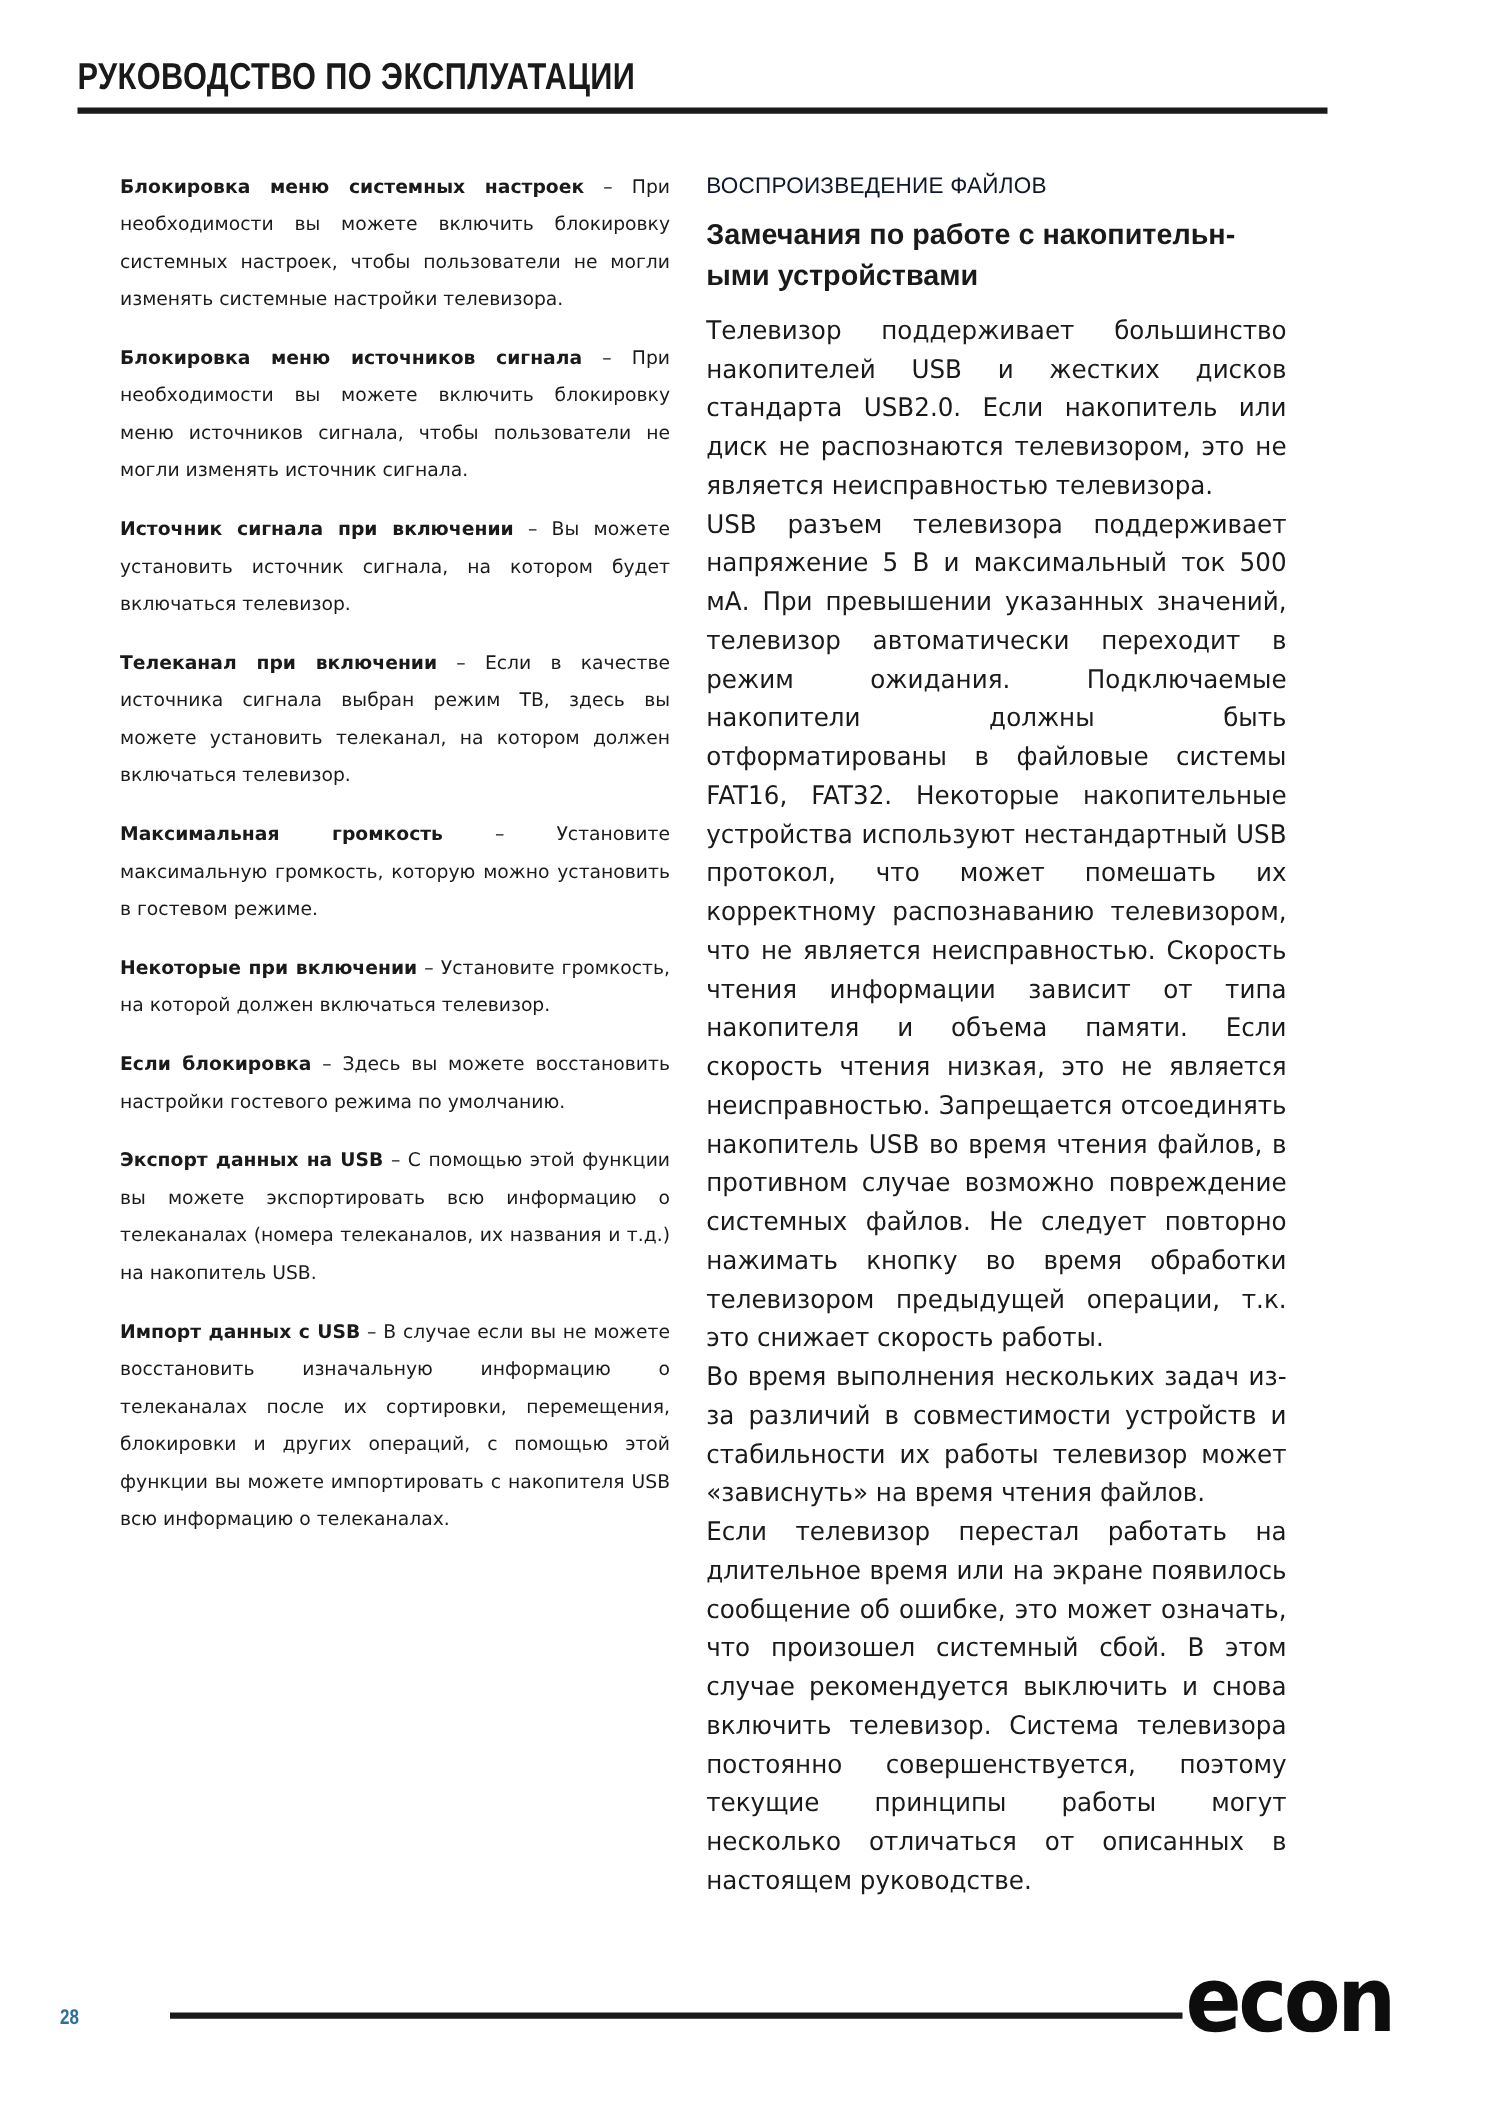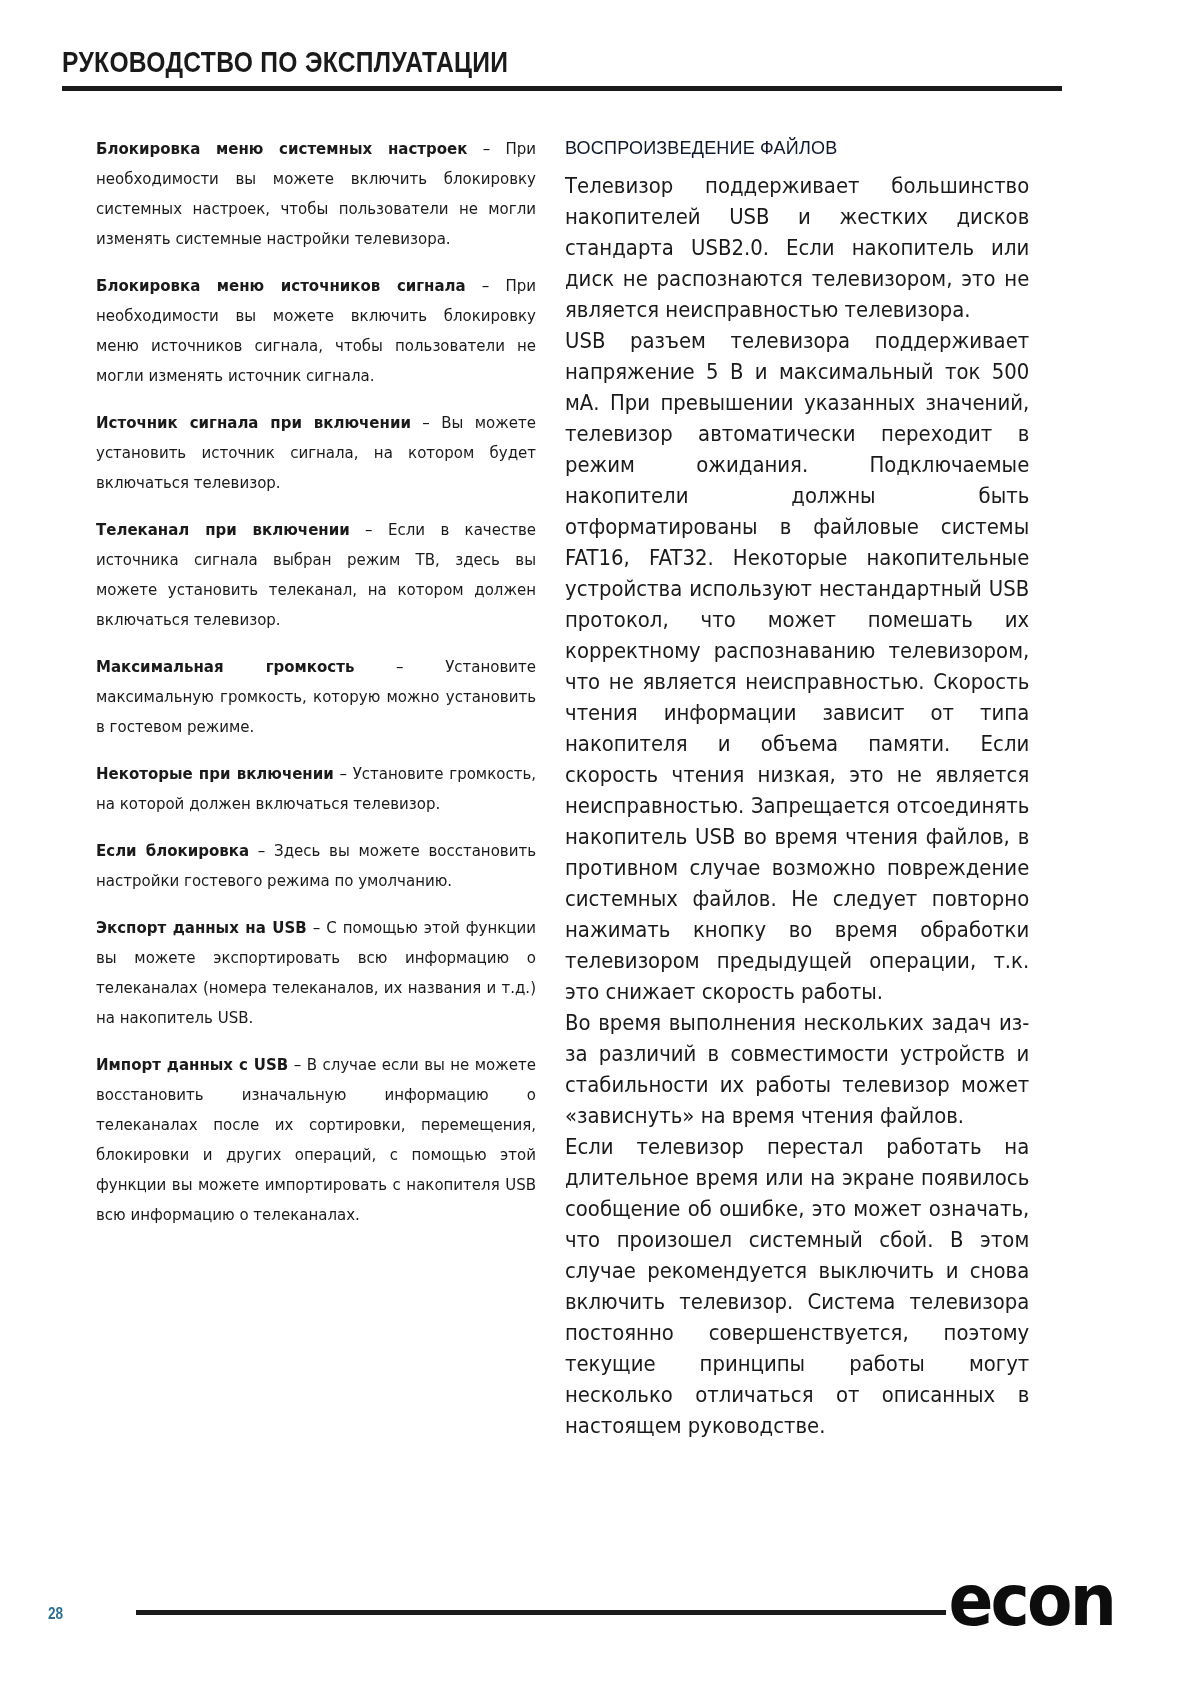--- a/index.html
+++ b/index.html
@@ -163,20 +163,21 @@
 
     <p class="para"><b class="lead">Если блокировка</b><span> – Здесь вы можете восстановить настройки гостевого режима по умолчанию.</span></p>
 
     <p class="para"><b class="lead">Экспорт данных на USB</b><span> – С помощью этой функции вы можете экспортировать всю информацию о телеканалах (номера телеканалов, их названия и т.д.) на накопитель USB.</span></p>
 
     <p class="para"><b class="lead">Импорт данных с USB</b><span> – В случае если вы не можете восстановить изначальную информацию о телеканалах после их сортировки, перемещения, блокировки и других операций, с помощью этой функции вы можете импортировать с накопителя USB всю информацию о телеканалах.</span></p>
   </div>
 
   <div class="col col-right">
     <h2 class="sec-title">ВОСПРОИЗВЕДЕНИЕ ФАЙЛОВ</h2>
+    <h3 class="sub-title">Замечания по работе с накопительн-ыми устройствами</h3>
 
     <p class="para">Телевизор поддерживает большинство накопителей USB и жестких дисков стандарта USB2.0. Если накопитель или диск не распознаются телевизором, это не является неисправностью телевизора.</p>
     <p class="para">USB разъем телевизора поддерживает напряжение 5 В и максимальный ток 500 мА. При превышении указанных значений, телевизор автоматически переходит в режим ожидания. Подключаемые накопители должны быть отформатированы в файловые системы FAT16, FAT32. Некоторые накопительные устройства используют нестандартный USB протокол, что может помешать их корректному распознаванию телевизором, что не является неисправностью. Скорость чтения информации зависит от типа накопителя и объема памяти. Если скорость чтения низкая, это не является неисправностью. Запрещается отсоединять накопитель USB во время чтения файлов, в противном случае возможно повреждение системных файлов. Не следует повторно нажимать кнопку во время обработки телевизором предыдущей операции, т.к. это снижает скорость работы.</p>
     <p class="para">Во время выполнения нескольких задач из-за различий в совместимости устройств и стабильности их работы телевизор может «зависнуть» на время чтения файлов.</p>
     <p class="para">Если телевизор перестал работать на длительное время или на экране появилось сообщение об ошибке, это может означать, что произошел системный сбой. В этом случае рекомендуется выключить и снова включить телевизор. Система телевизора постоянно совершенствуется, поэтому текущие принципы работы могут несколько отличаться от описанных в настоящем руководстве.</p>
   </div>
 
 </div>
 
 <div class="page-footer">

